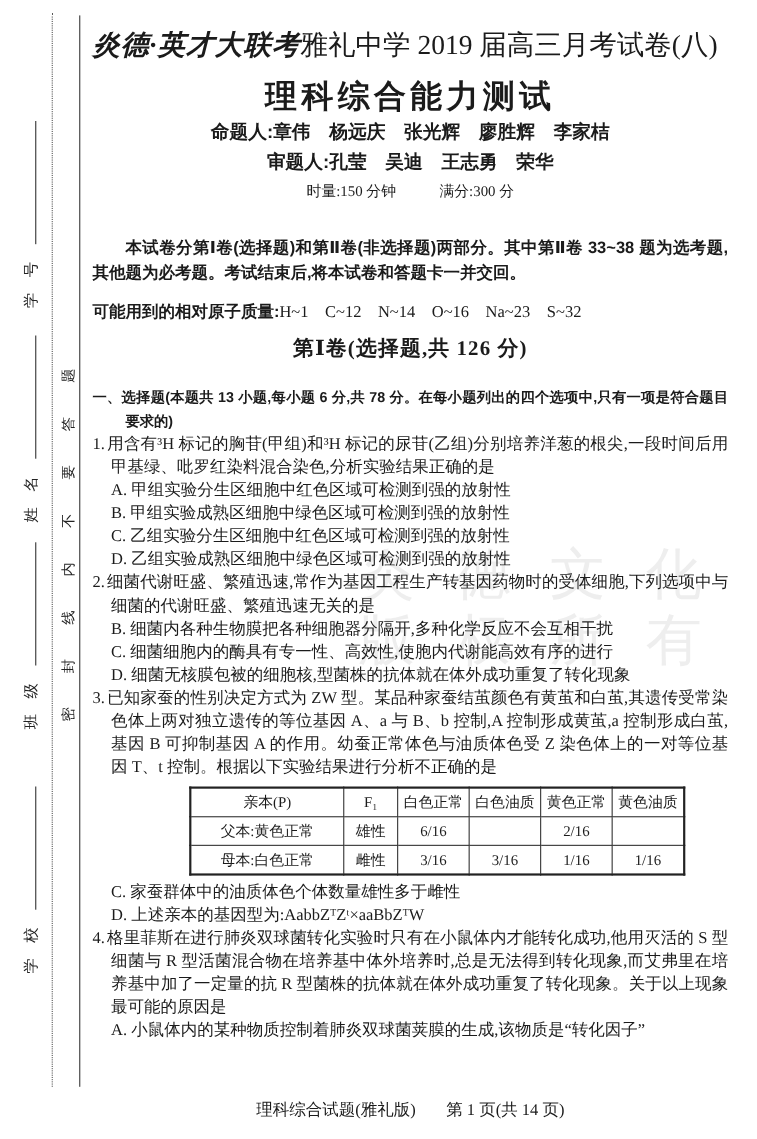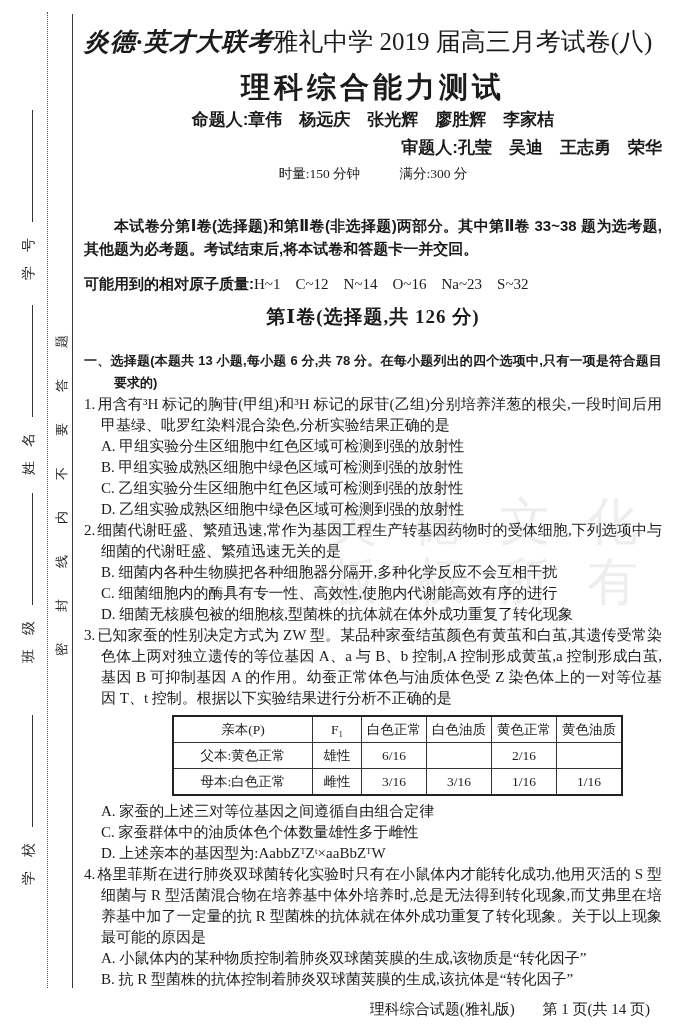--- a/index.html
+++ b/index.html
@@ -30,21 +30,21 @@
   .wm{position:absolute;color:rgba(90,90,90,0.10);font-size:51px;letter-spacing:36px;white-space:nowrap;pointer-events:none;}
   .wm1{left:326px;top:488px;}
   .wm2{left:326px;top:548px;}
 
   
   .content{position:absolute;left:84px;top:0;width:578px;height:1035px;}
   .exam-title{margin-top:25px;text-align:left;font-size:25px;line-height:34px;white-space:nowrap;}
   .exam-title .brand{font-weight:bold;font-style:italic;letter-spacing:1px;}
   .subject-title{margin-top:9px;text-align:center;font-size:29px;font-weight:bold;letter-spacing:4px;}
   .setters{text-align:center;font-size:17px;font-weight:bold;}
-  .reviewers{margin-top:5px;text-align:right;font-size:17px;font-weight:bold;}
+  .reviewers{margin-top:5px;text-align:center;font-size:17px;font-weight:bold;}
   .meta{margin-top:6px;text-align:center;font-size:13.5px;}
   .meta span{margin:0 18px;}
 
   .notice{margin-top:31px;font-size:15px;line-height:23px;font-weight:bold;text-indent:2em;text-align:justify;}
   .atomic{margin-top:13px;font-size:15px;line-height:22px;}
   .atomic .a-label{font-weight:bold;}
   .part-title{margin-top:9px;text-align:center;font-size:19px;font-weight:600;letter-spacing:1px;}
   .section-instruction{margin-top:20px;font-size:13px;line-height:22px;font-weight:bold;padding-left:30px;text-indent:-30px;text-align:justify;}
 
   .question{font-size:15px;line-height:21px;}
@@ -55,21 +55,21 @@
   
   table.cross{border-collapse:collapse;margin:6px 0 5px 88px;font-size:13.5px;}
   table.cross th,table.cross td{
     border:1px solid #333;text-align:center;font-weight:normal;
     padding:4px 3px;line-height:17px;color:#1b1b1b;
   }
   table.cross{border:2px solid #222;}
   .col-p{width:132px;} .col-f1{width:42px;} .col-v{width:58px;}
 
   
-  .footer{position:absolute;left:84px;top:1000px;width:578px;text-align:right;font-size:15px;}
+  .footer{position:absolute;left:84px;top:1000px;width:578px;text-align:center;font-size:15px;}
   .footer span{margin:0 12px;}
 </style>
 </head>
 <body>
 
 <div>
   <div class="seal-dotted"></div>
   <div class="content-border"></div>
   <div class="seal-text">密封线内不要答题</div>
 
@@ -162,31 +162,29 @@
           <td>母本:白色正常</td>
           <td>雌性</td>
           <td>3/16</td>
           <td>3/16</td>
           <td>1/16</td>
           <td>1/16</td>
         </tr>
       </tbody>
     </table>
 
-    <div class="q-option">A. 家蚕的上述三对等位基因之间遵循自由组合定律</div>
     <div class="q-option">C. 家蚕群体中的油质体色个体数量雄性多于雌性</div>
     <div class="q-option">D. 上述亲本的基因型为:AabbZᵀZᵗ×aaBbZᵀW</div>
   </div>
 
   <div class="question">
     <div class="q-stem">
       <span class="q-num">4.</span><span>格里菲斯在进行肺炎双球菌转化实验时只有在小鼠体内才能转化成功,他用灭活的 S 型细菌与 R 型活菌混合物在培养基中体外培养时,总是无法得到转化现象,而艾弗里在培养基中加了一定量的抗 R 型菌株的抗体就在体外成功重复了转化现象。关于以上现象最可能的原因是</span>
     </div>
     <div class="q-option">A. 小鼠体内的某种物质控制着肺炎双球菌荚膜的生成,该物质是“转化因子”</div>
-    <div class="q-option">B. 抗 R 型菌株的抗体控制着肺炎双球菌荚膜的生成,该抗体是“转化因子”</div>
   </div>
 
 </div>
 
 <div class="footer">
   <span>理科综合试题(雅礼版)</span>
   <span>第 1 页(共 14 页)</span>
 </div>
 
 </body></html>

